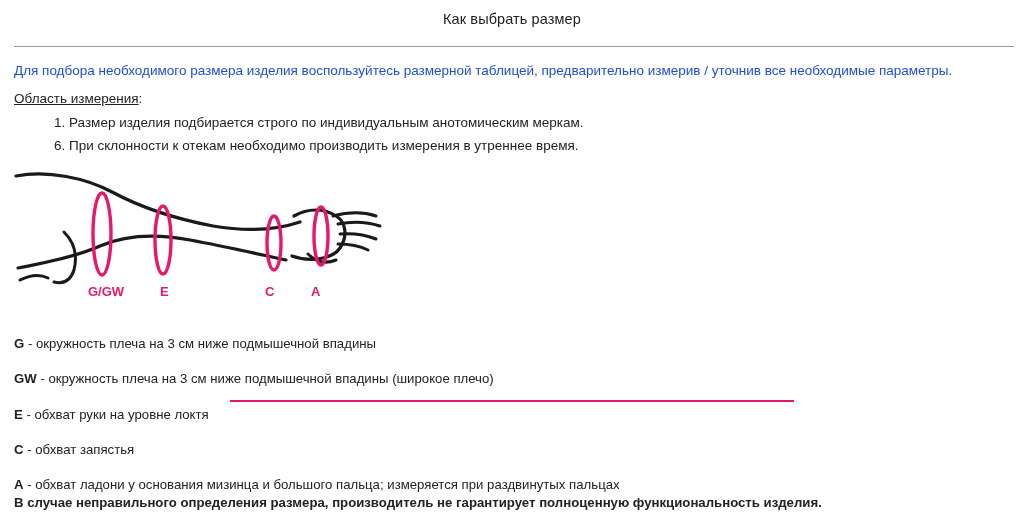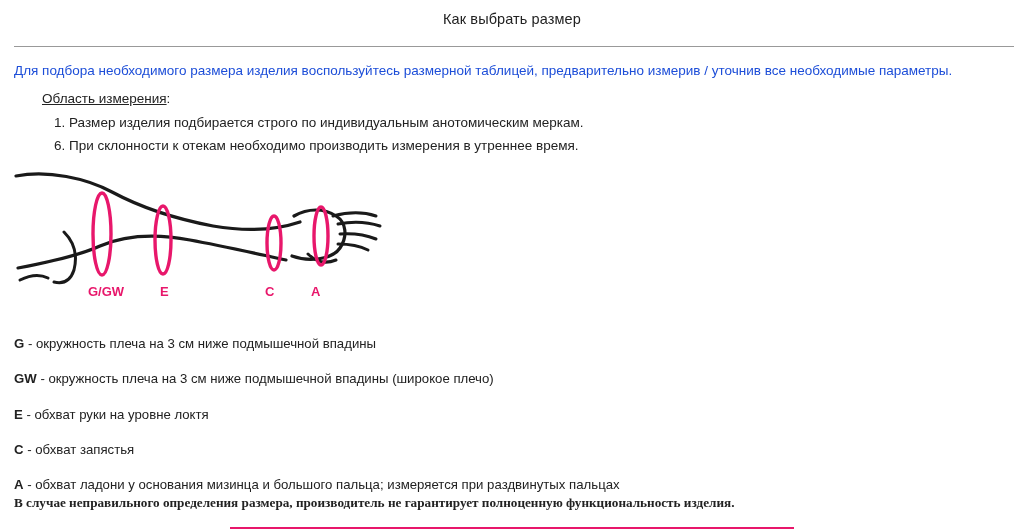--- a/index.html
+++ b/index.html
@@ -10,21 +10,21 @@
   body {
     width: 1024px;
     height: 529px;
     font-family: "Liberation Sans", sans-serif;
     color: #222222;
     position: relative;
     overflow: hidden;
   }
   .page {
     width: 1024px;
-    height: 529px;
+    height: 402px;
     position: relative;
     box-sizing: border-box;
   }
   .title {
     text-align: center;
     font-size: 14.5px;
     color: #222222;
     padding-top: 11px;
     letter-spacing: 0.1px;
   }
@@ -47,21 +47,20 @@
   }
   .section-label {
     position: absolute;
     left: 14px;
     top: 91px;
     font-size: 13.5px;
     color: #222222;
   }
   .section-label u {
     text-decoration: underline;
-    margin-left: 28px;
   }
   .list {
     position: absolute;
     left: 18px;
     top: 111px;
     font-size: 13.5px;
     line-height: 1.72;
     color: #222222;
     margin-left: 36px;
   }
@@ -93,21 +92,20 @@
   .legend-row b {
     font-weight: bold;
   }
   .footnote {
     position: absolute;
     left: 14px;
     top: 495px;
     font-size: 13.2px;
     font-weight: bold;
     color: #222222;
-    font-family: Liberation Serif, serif;
   }
   .bottom-rule {
     position: absolute;
     left: 230px;
     right: 230px;
     bottom: 0px;
     height: 2px;
     background: #e8176b;
   }
 </style>

